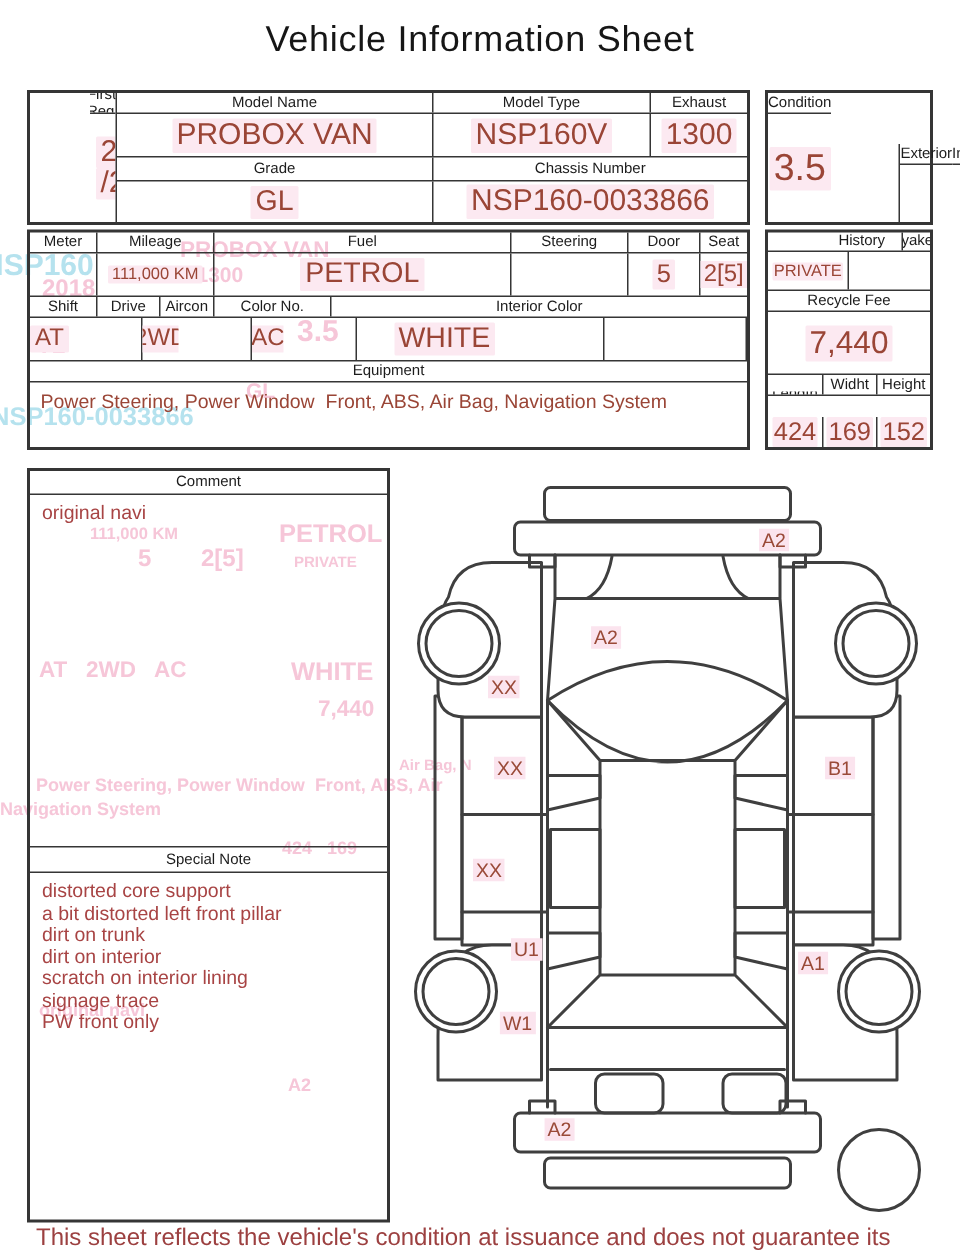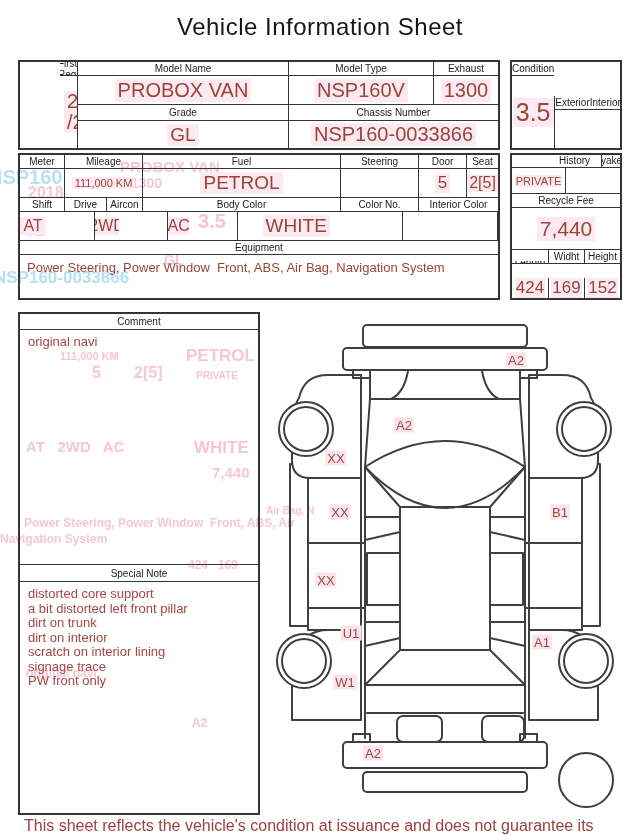--- a/index.html
+++ b/index.html
@@ -89,21 +89,21 @@
         <div class="cell v" style="width:210px;font-size:19px;">
             <span class="hl">GL</span>
           </div>
         <div class="cell v bl" style="flex:1;font-size:20px;">
             <span class="hl">NSP160-0033866</span>
           </div>
       </div>
     </div>
   </div>
 
-  <div class="box fr" style="left:510px;top:60px;width:112px;height:90px;">
+  <div class="box fr" style="left:510px;top:60px;width:112px;height:90px;gap:45px;">
     <div style="width:54px;display:flex;flex-direction:column;box-sizing:border-box;">
       <div class="cell hdr bb" style="height:14px;">Condition</div>
       <div class="cell v" style="flex:1;font-size:25px;">
           <span class="hl">3.5</span>
         </div>
     </div>
     <div class="bl" style="flex:1;display:flex;flex-direction:row;box-sizing:border-box;margin-top:34px;">
       <div class="cell hdr bb" style="height:14px;">Exterior</div>
       <div class="cell v bb" style="height:28px;"></div>
       <div class="cell hdr bb" style="height:14px;">Interior</div>
@@ -133,21 +133,20 @@
           <span class="hl">5</span>
         </div>
       <div class="cell v bl" style="flex:1;font-size:16px;">
           <span class="hl">2[5]</span>
         </div>
     </div>
     <div class="fr bb" style="height:14px;">
       <div class="cell hdr" style="width:44px;">Shift</div>
       <div class="cell hdr bl" style="width:42px;">Drive</div>
       <div class="cell hdr bl" style="width:36px;">Aircon</div>
-      <div class="cell hdr bl" style="width:198px;">Body Color</div>
       <div class="cell hdr bl" style="width:78px;">Color No.</div>
       <div class="cell hdr bl" style="flex:1;">Interior Color</div>
     </div>
     <div class="fr bb" style="height:29px;gap:48px;">
       <div class="cell v" style="width:44px;font-size:16px;">
           <span class="hl">AT</span>
         </div>
       <div class="cell v bl" style="width:42px;font-size:16px;">
           <span class="hl">2WD</span>
         </div>

